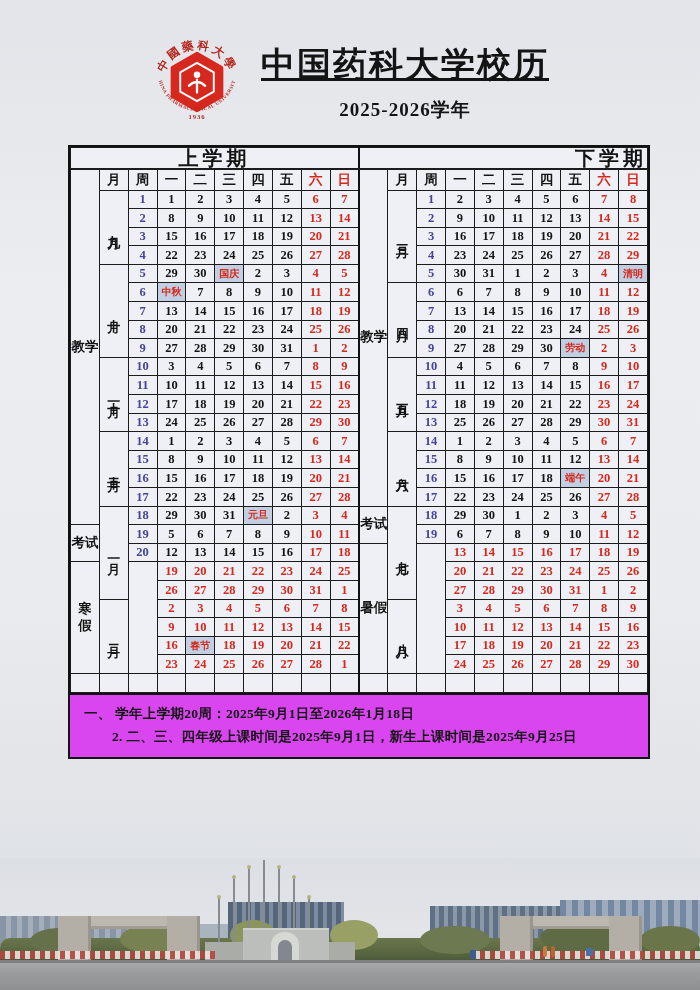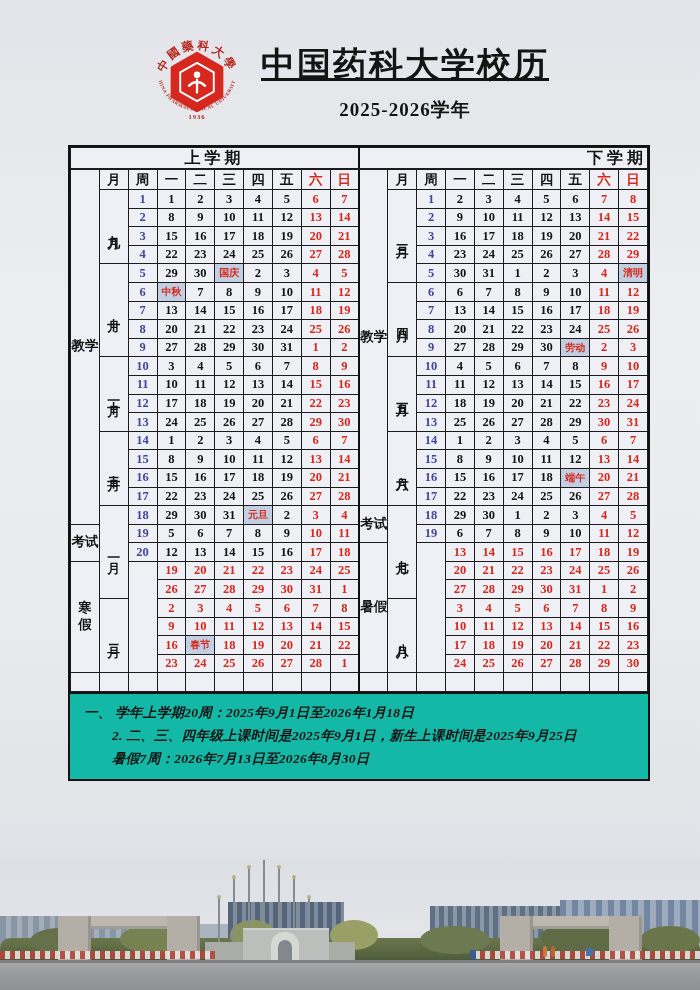--- a/index.html
+++ b/index.html
@@ -15,31 +15,31 @@
   .titles{text-align:center;}
   .title{font-size:34px;font-weight:bold;letter-spacing:2px;text-decoration:underline;}
   .subtitle{font-size:19px;font-weight:bold;margin-top:9px;letter-spacing:1px;}
   
   .box{position:absolute;left:68px;top:145px;width:578px;border:2px solid #111;z-index:1;background:#eef0f5;}
   table.cal{border-collapse:collapse;table-layout:fixed;width:100%;}
   .cal td{border:1px solid #1c1c1c;text-align:center;vertical-align:middle;padding:0;background:#eef0f5;
     font-weight:bold;font-size:12.5px;line-height:1;overflow:hidden;}
   .cal tr{height:18.6px;}
   .cal tr.ttl-row,.cal tr.hdr{height:21px;}
-  td.ttl{font-size:16px;letter-spacing:4px;border-bottom-width:2px;}
+  td.ttl{font-size:20px;letter-spacing:4px;border-bottom-width:2px;}
   td.mid{border-left:2px solid #111;text-align:right;}
   td.colhead{font-size:13.5px;}
   td.phase{font-size:13.5px;white-space:pre-line;line-height:1.25;}
   td.month{padding:0;}
   .vtext{writing-mode:vertical-rl;text-orientation:upright;margin:0 auto;font-size:13px;font-weight:bold;line-height:1;letter-spacing:2px;}
   td.week{color:#44449a;font-size:12.5px;}
   td.red,.red{color:#d5291d;}
   td.hl{background:#c2cfe2;font-size:10px;letter-spacing:0;}
   
-  .notes{border-top:2px solid #111;background:#14b8a6;padding:7px 24px 9px 12px;font-style:italic;}
+  .notes{border-top:2px solid #111;background:#d946ef;padding:7px 24px 9px 12px;}
   .note{font-size:13.5px;font-weight:bold;line-height:23px;letter-spacing:.3px;white-space:nowrap;}
   .ind0{padding-left:2px;}
   .ind1{padding-left:30px;}
   
   .photo{position:absolute;left:0;top:858px;width:700px;height:132px;z-index:0;
     background:linear-gradient(180deg,#dcdfe4 0%,#e2e4e8 55%,#dadde1 78%);}
   .photo div{position:absolute;}
   .bld{background:#93a0ad;}
   .bldwin{background:repeating-linear-gradient(90deg,#55657a 0 5px,#7d8ca0 5px 9px);}
   .treeband{background:#5c6a45;border-radius:10px 10px 0 0;}
@@ -627,21 +627,20 @@
             <td class="day"></td>
             <td class="day"></td>
             <td class="day red"></td>
             <td class="day red"></td>
           </tr>
         </tbody>
       </table>
     <div class="notes" id="notes">
         <div class="note ind0">一、 学年上学期20周：2025年9月1日至2026年1月18日</div>
         <div class="note ind1">2. 二、三、四年级上课时间是2025年9月1日，新生上课时间是2025年9月25日</div>
-        <div class="note ind1">暑假7周：2026年7月13日至2026年8月30日</div>
       </div>
   </div>
 
   <div class="photo">
 
     <div class="bld" style="left:0;top:58px;width:148px;height:30px;background:repeating-linear-gradient(90deg,#8795a5 0 6px,#a3aeba 6px 11px);"></div>
     <div class="bld" style="left:148px;top:66px;width:85px;height:20px;background:#aab4be;"></div>
     <div class="bld bldwin" style="left:228px;top:44px;width:116px;height:38px;"></div>
     <div class="bld" style="left:430px;top:48px;width:130px;height:38px;background:repeating-linear-gradient(90deg,#5f6f84 0 5px,#8b98a8 5px 9px);"></div>
     <div class="bld" style="left:560px;top:42px;width:140px;height:44px;background:repeating-linear-gradient(90deg,#7487a0 0 6px,#9dabbd 6px 12px);"></div>

